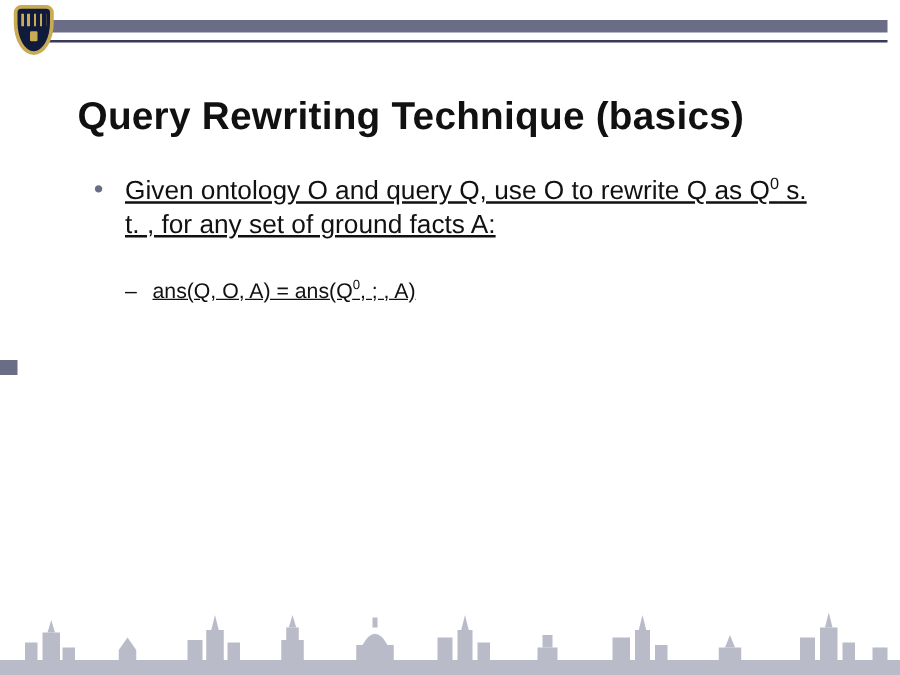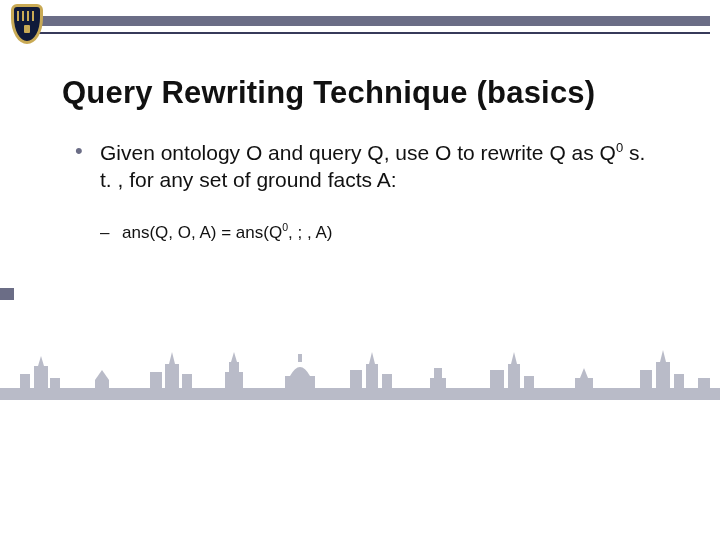--- a/index.html
+++ b/index.html
@@ -1,17 +1,17 @@
 <!DOCTYPE html>
 <html><head>
 <meta charset="utf-8">
 <style>
   * { margin: 0; padding: 0; box-sizing: border-box; }
   html, body { width: 720px; height: 540px; overflow: hidden; background: #fff; font-family: Arial, Helvetica, sans-serif; }
-  .slide { position: relative; width: 720px; height: 400px; background: #fff; }
+  .slide { position: relative; width: 720px; height: 540px; background: #fff; }
 
   
   .header-bar { position: absolute; top: 16px; left: 30px; right: 10px; height: 10px; background: #6b6d86; }
   .header-underline { position: absolute; top: 32px; left: 30px; right: 10px; height: 2px; background: #373a5a; }
 
   
   .crest {
     position: absolute; top: 0px; left: 7px; width: 40px; height: 48px;
     display: flex; align-items: center; justify-content: center;
   }
@@ -31,21 +31,21 @@
     background: #c9aa55; border-radius: 1px;
   }
 
   
   .title {
     position: absolute; top: 75px; left: 62px; right: 40px;
     font-size: 31px; font-weight: bold; color: #111; letter-spacing: 0.2px;
   }
 
   
-  .body { position: absolute; top: 140px; left: 75px; right: 60px; color: #111; }
+  .body { position: absolute; top: 140px; left: 75px; right: 60px; color: #111; text-decoration: underline; }
   .bul1 { position: relative; padding-left: 25px; font-size: 21px; line-height: 1.28; margin-bottom: 10px; }
   .bul1::before {
     content: "•"; position: absolute; left: 0; top: -3px; color: #6b6d86; font-size: 22px;
   }
   .bul2 {
     position: relative; margin-left: 25px; padding-left: 22px;
     font-size: 17px; line-height: 1.35; margin-top: 28px; margin-bottom: 14px;
   }
   .bul2::before {
     content: "–"; position: absolute; left: 0; top: 0; color: #111; font-size: 17px;

